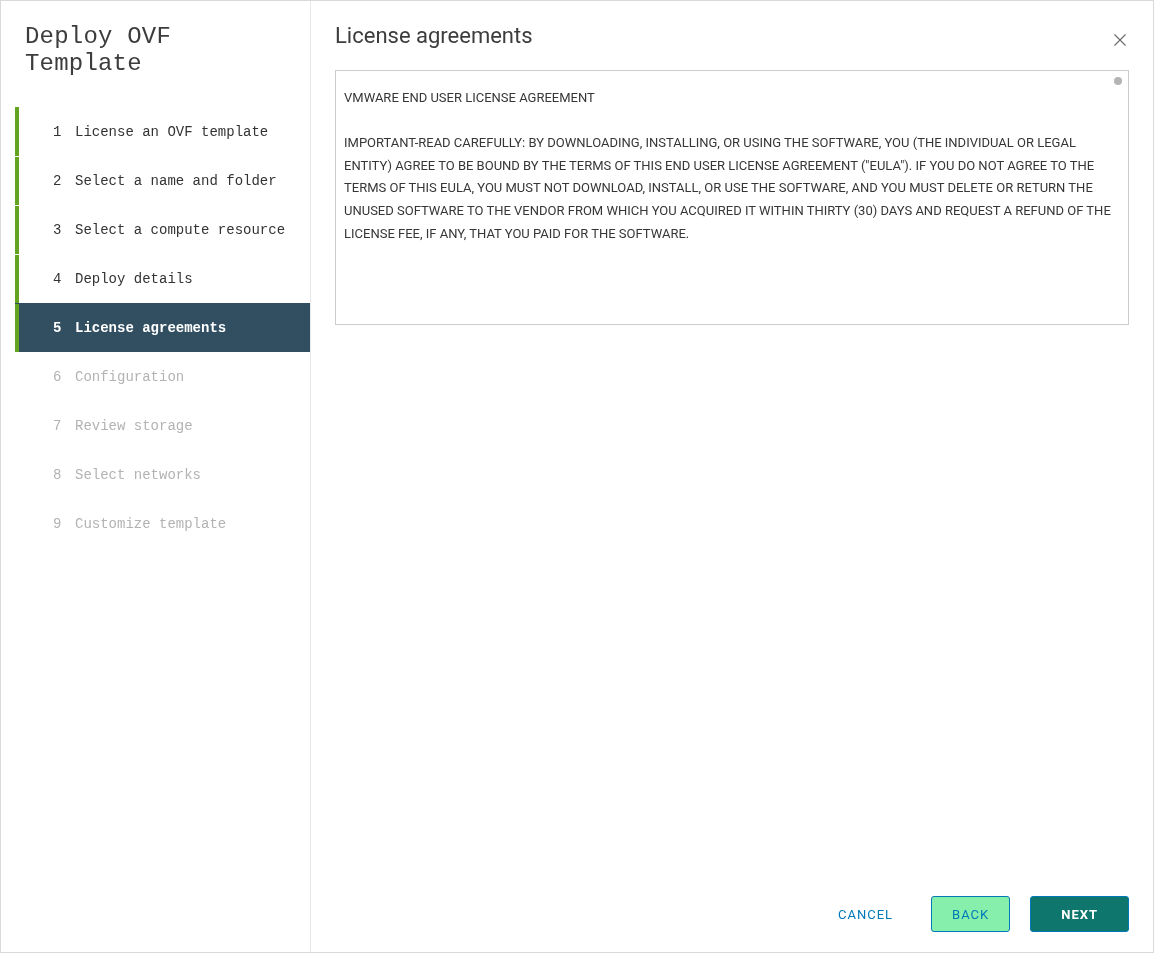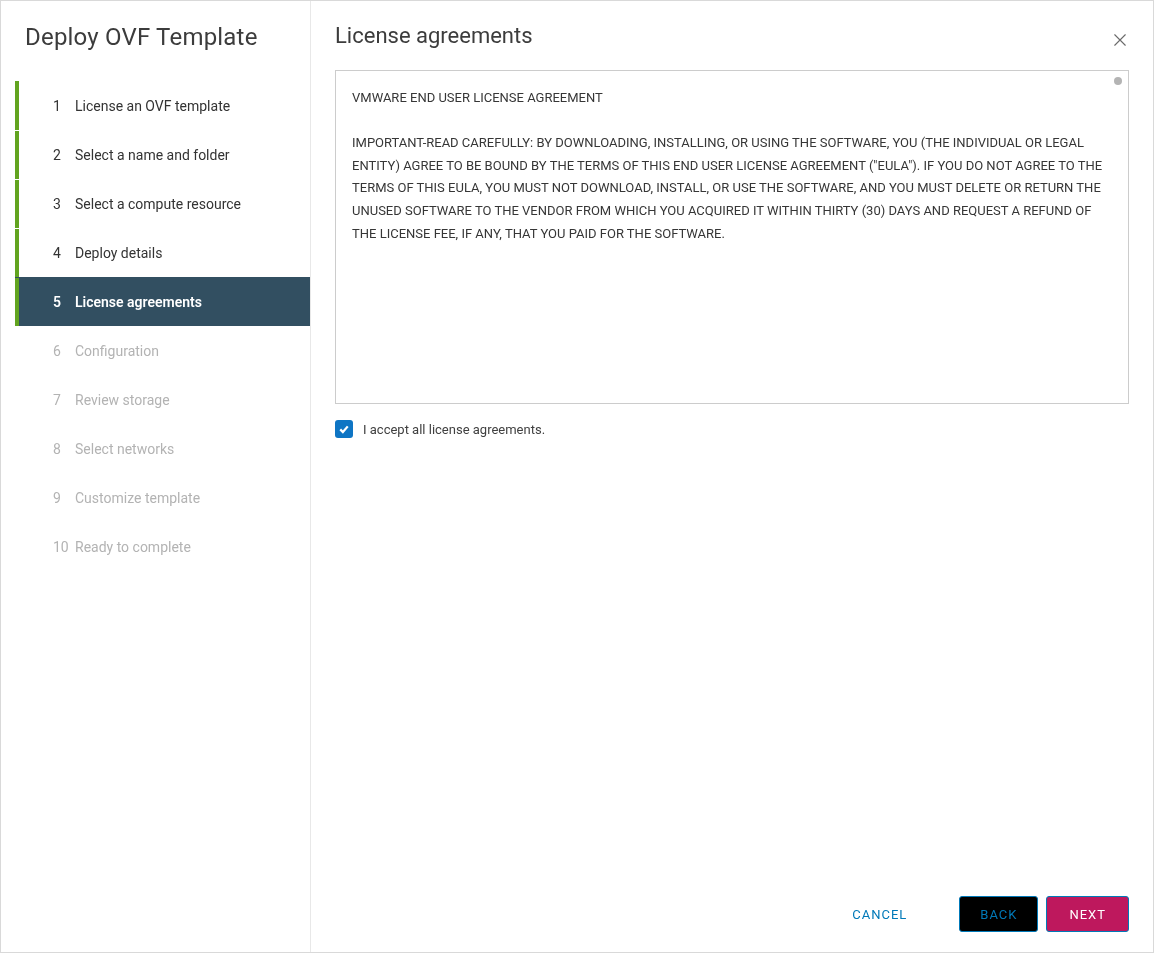--- a/index.html
+++ b/index.html
@@ -15,20 +15,21 @@
   border: 1px solid #d9d9d9;
   display: flex;
   flex-direction: row;
   position: relative;
 }
 .sidebar {
   width: 310px;
   border-right: 1px solid #e8e8e8;
   padding-top: 22px;
   background: #fff;
+  font-family: Liberation Mono, monospace;
 }
 .sidebar-title {
   font-size: 24px;
   font-weight: 400;
   color: #3c3c3c;
   padding: 0 24px 30px 24px;
   letter-spacing: 0.2px;
 }
 .steps {
   list-style: none;
@@ -105,23 +106,23 @@
   color: #6a6a6a;
   margin-top: 8px;
 }
 .subtext {
   font-size: 13px;
   color: #595959;
   margin-bottom: 4px;
 }
 .license-box {
   border: 1px solid #ccc;
-  height: 334px;
+  height: 255px;
   margin-top: 12px;
-  padding: 16px 16px;
+  padding: 16px 8px;
   font-size: 13px;
   color: #363636;
   line-height: 1.75;
   overflow-y: scroll;
   position: relative;
 }
 .license-box p { margin-bottom: 22px; }
 .license-box::-webkit-scrollbar { width: 16px; }
 .license-box::-webkit-scrollbar-track { background: #f7f7f7; }
 .license-box::-webkit-scrollbar-thumb { background: #c0c0c0; border-radius: 0; }
@@ -143,21 +144,21 @@
 }
 .chk svg { width: 12px; height: 12px; stroke: #fff; stroke-width: 3; fill: none; }
 .accept-label {
   font-size: 13px;
   color: #404040;
 }
 .footer {
   margin-top: auto;
   display: flex;
   justify-content: flex-end;
-  gap: 8px;
+  gap: 20px;
   padding-top: 20px;
 }
 .btn {
   height: 36px;
   padding: 0 18px;
   font-size: 13px;
   letter-spacing: 1px;
   border-radius: 3px;
   cursor: pointer;
   display: inline-flex;
@@ -165,31 +166,30 @@
   justify-content: center;
   text-transform: uppercase;
 }
 .btn-cancel {
   color: #0079b8;
   background: transparent;
   border: none;
 }
 .btn-back {
   color: #0079b8;
-  background: #000000;
+  background: #86efac;
   border: 1px solid #0079b8;
   padding: 0 20px;
-  margin-left: 26px;
 }
 .btn-next {
   color: #fff;
-  background: #be185d;
+  background: #0f766e;
   border: 1px solid #0079b8;
-  padding: 0 22px;
-  font-weight: 400;
+  padding: 0 30px;
+  font-weight: 700;
 }
 .scroll-dot {
   position: absolute;
   top: 6px;
   right: 6px;
   width: 8px;
   height: 8px;
   border-radius: 50%;
   background-color: #b4b4b4;
 }
@@ -230,24 +230,20 @@
           <span class="num">7</span>
           <span>Review storage</span>
         </li>
         <li class="step disabled">
           <span class="num">8</span>
           <span>Select networks</span>
         </li>
         <li class="step disabled">
           <span class="num">9</span>
           <span>Customize template</span>
-        </li>
-        <li class="step disabled">
-          <span class="num">10</span>
-          <span>Ready to complete</span>
         </li>
       </ul>
   </aside>
 
   <section class="main">
 
     <div class="main-header">
       <div>
         <h2 class="main-title">License agreements</h2>
       </div>
@@ -257,28 +253,20 @@
           </svg>
       </div>
     </div>
 
     <div class="license-box">
       <div class="scroll-dot"></div>
     <p>VMWARE END USER LICENSE AGREEMENT</p>
         <p>IMPORTANT-READ CAREFULLY: BY DOWNLOADING, INSTALLING, OR USING THE SOFTWARE, YOU (THE INDIVIDUAL OR LEGAL ENTITY) AGREE TO BE BOUND BY THE TERMS OF THIS END USER LICENSE AGREEMENT ("EULA"). IF YOU DO NOT AGREE TO THE TERMS OF THIS EULA, YOU MUST NOT DOWNLOAD, INSTALL, OR USE THE SOFTWARE, AND YOU MUST DELETE OR RETURN THE UNUSED SOFTWARE TO THE VENDOR FROM WHICH YOU ACQUIRED IT WITHIN THIRTY (30) DAYS AND REQUEST A REFUND OF THE LICENSE FEE, IF ANY, THAT YOU PAID FOR THE SOFTWARE.</p>
       </div>
 
-    <div class="accept-row">
-      <div class="chk">
-        <svg viewBox="0 0 16 16">
-            <polyline points="3,8.5 6.5,12 13,4.5"></polyline>
-          </svg>
-      </div>
-      <span class="accept-label">I accept all license agreements.</span>
-    </div>
 
     <div class="footer">
       <span class="btn btn-cancel">CANCEL</span>
       <span class="btn btn-back">BACK</span>
       <span class="btn btn-next">NEXT</span>
     </div>
 
   </section>
 
 </div>

